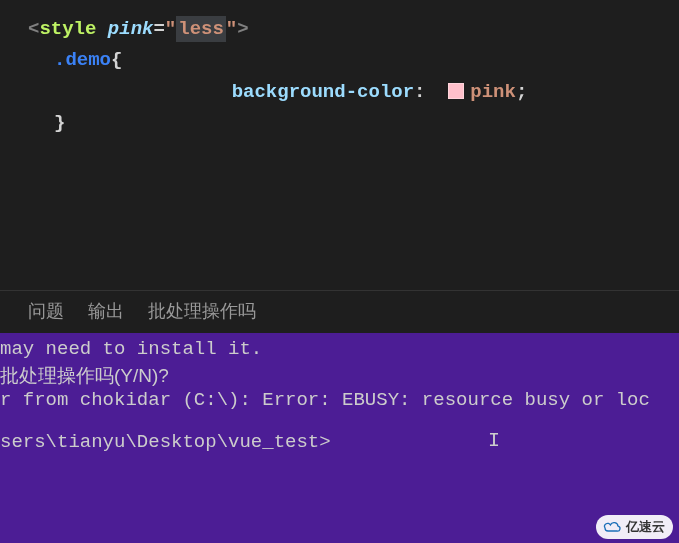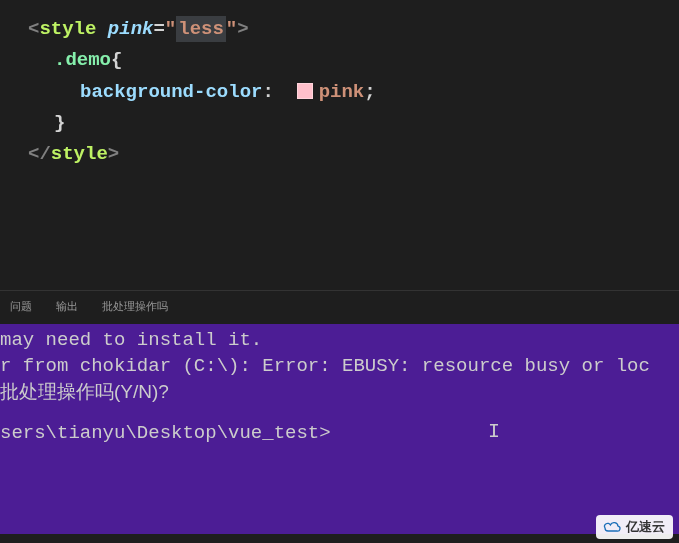--- a/index.html
+++ b/index.html
@@ -26,52 +26,52 @@
     }
     .code-line {
       white-space: pre;
     }
     .bracket { color: #808080; }
     .tag-name { color: #bef264; font-weight: bold; }
     .attr-name { color: #9cdcfe; font-style: italic; }
     .attr-value { color: #ce9178; }
     .attr-value-bg { background: #3a3d41; padding: 2px 2px; }
     .plain { color: #d4d4d4; }
-    .selector { color: #86efac; }
+    .selector { color: #3b82f6; }
     .brace { color: #d4d4d4; }
     .property { color: #9cdcfe; }
     .colon { color: #d4d4d4; }
     .colorbox {
       display: inline-block;
       width: 16px;
       height: 16px;
       background: #ffc0cb;
       border: 1px solid #ffffff55;
       vertical-align: middle;
       margin-right: 6px;
       position: relative;
       top: -1px;
     }
     .value-pink { color: #ce9178; font-weight: bold; }
     .semicolon { color: #d4d4d4; }
     .indent1 { padding-left: 26px; }
-    .indent2 { padding-left: 52px; }
+    .indent2 { padding-left: 52px; text-align: center; }
     
     .panel-divider {
       height: 1px;
       background: #333;
     }
 
     .tabbar {
       display: flex;
       gap: 24px;
-      padding: 8px 10px 10px 10px;
+      padding: 8px 10px 10px 28px;
       background: #1e1e1e;
       font-family: -apple-system, 'Segoe UI', 'Microsoft YaHei', sans-serif;
-      font-size: 11px;
+      font-size: 18px;
       color: #999;
     }
     .tabbar .tab {
       cursor: pointer;
     }
 
     .terminal {
       background: #4c1d95;
       color: #cccccc;
       font-family: Consolas, 'Courier New', monospace;
@@ -106,55 +106,54 @@
       pointer-events: none;
     }
     .gap { height: 16px; }
     .gap2 { height: 22px; }
 
     .watermark {
       position: absolute;
       right: 6px;
       bottom: 4px;
       background: rgba(255,255,255,0.92);
-      border-radius: 4px;
+      border-radius: 12px;
       padding: 3px 8px 3px 6px;
       display: flex;
       align-items: center;
       gap: 4px;
       font-family: 'Microsoft YaHei', sans-serif;
       font-size: 13px;
       color: #333;
       font-weight: 600;
     }
     .watermark svg { display: block; }
   </style>
 </head>
 <body>
 
 <div class="editor">
   <div class="code-line"><span class="bracket">&lt;</span><span class="tag-name">style</span><span class="plain"> </span><span class="attr-name">pink</span><span class="plain">=</span><span class="attr-value">"</span><span class="attr-value attr-value-bg">less</span><span class="attr-value">"</span><span class="bracket">&gt;</span></div>
   <div class="code-line indent1"><span class="selector">.demo</span><span class="brace">{</span></div>
   <div class="code-line indent2"><span class="property">background-color</span><span class="colon">:</span><span class="plain">  </span><span class="colorbox" style="background:#ffc0cb"></span><span class="value-pink">pink</span><span class="semicolon">;</span></div>
   <div class="code-line indent1"><span class="brace">}</span></div>
-  <div class="code-line"><span class="bracket">&lt;/</span><span class="tag-name">style</span><span class="bracket">&gt;</span></div>
 </div>
 
 <div class="panel-divider"></div>
 
 <div class="tabbar">
   <span class="tab">问题</span>
   <span class="tab">输出</span>
   <span class="tab">批处理操作吗</span>
 </div>
 
 <div class="terminal">
   <div class="term-line">may need to install it.</div>
+  <div class="term-line cjk">批处理操作吗(Y/N)?</div>
   <div class="term-line">r from chokidar (C:\): Error: EBUSY: resource busy or loc</div>
-  <div class="term-line cjk">批处理操作吗(Y/N)?</div>
   <div class="gap"></div>
   <div class="term-line">sers\tianyu\Desktop\vue_test&gt;</div>
   <div class="gap2"></div>
   <div class="text-cursor">I</div>
 </div>
 
 <div class="watermark">
   <svg width="20" height="14" viewBox="0 0 20 14">
     <path d="M16 6.5a4 4 0 0 0-7.6-1.6A3 3 0 0 0 3 8a3 3 0 0 0 3 3h9a2.5 2.5 0 0 0 1-4.9z" fill="none" stroke="#1b6fb8" stroke-width="1.3"></path>
   </svg>

